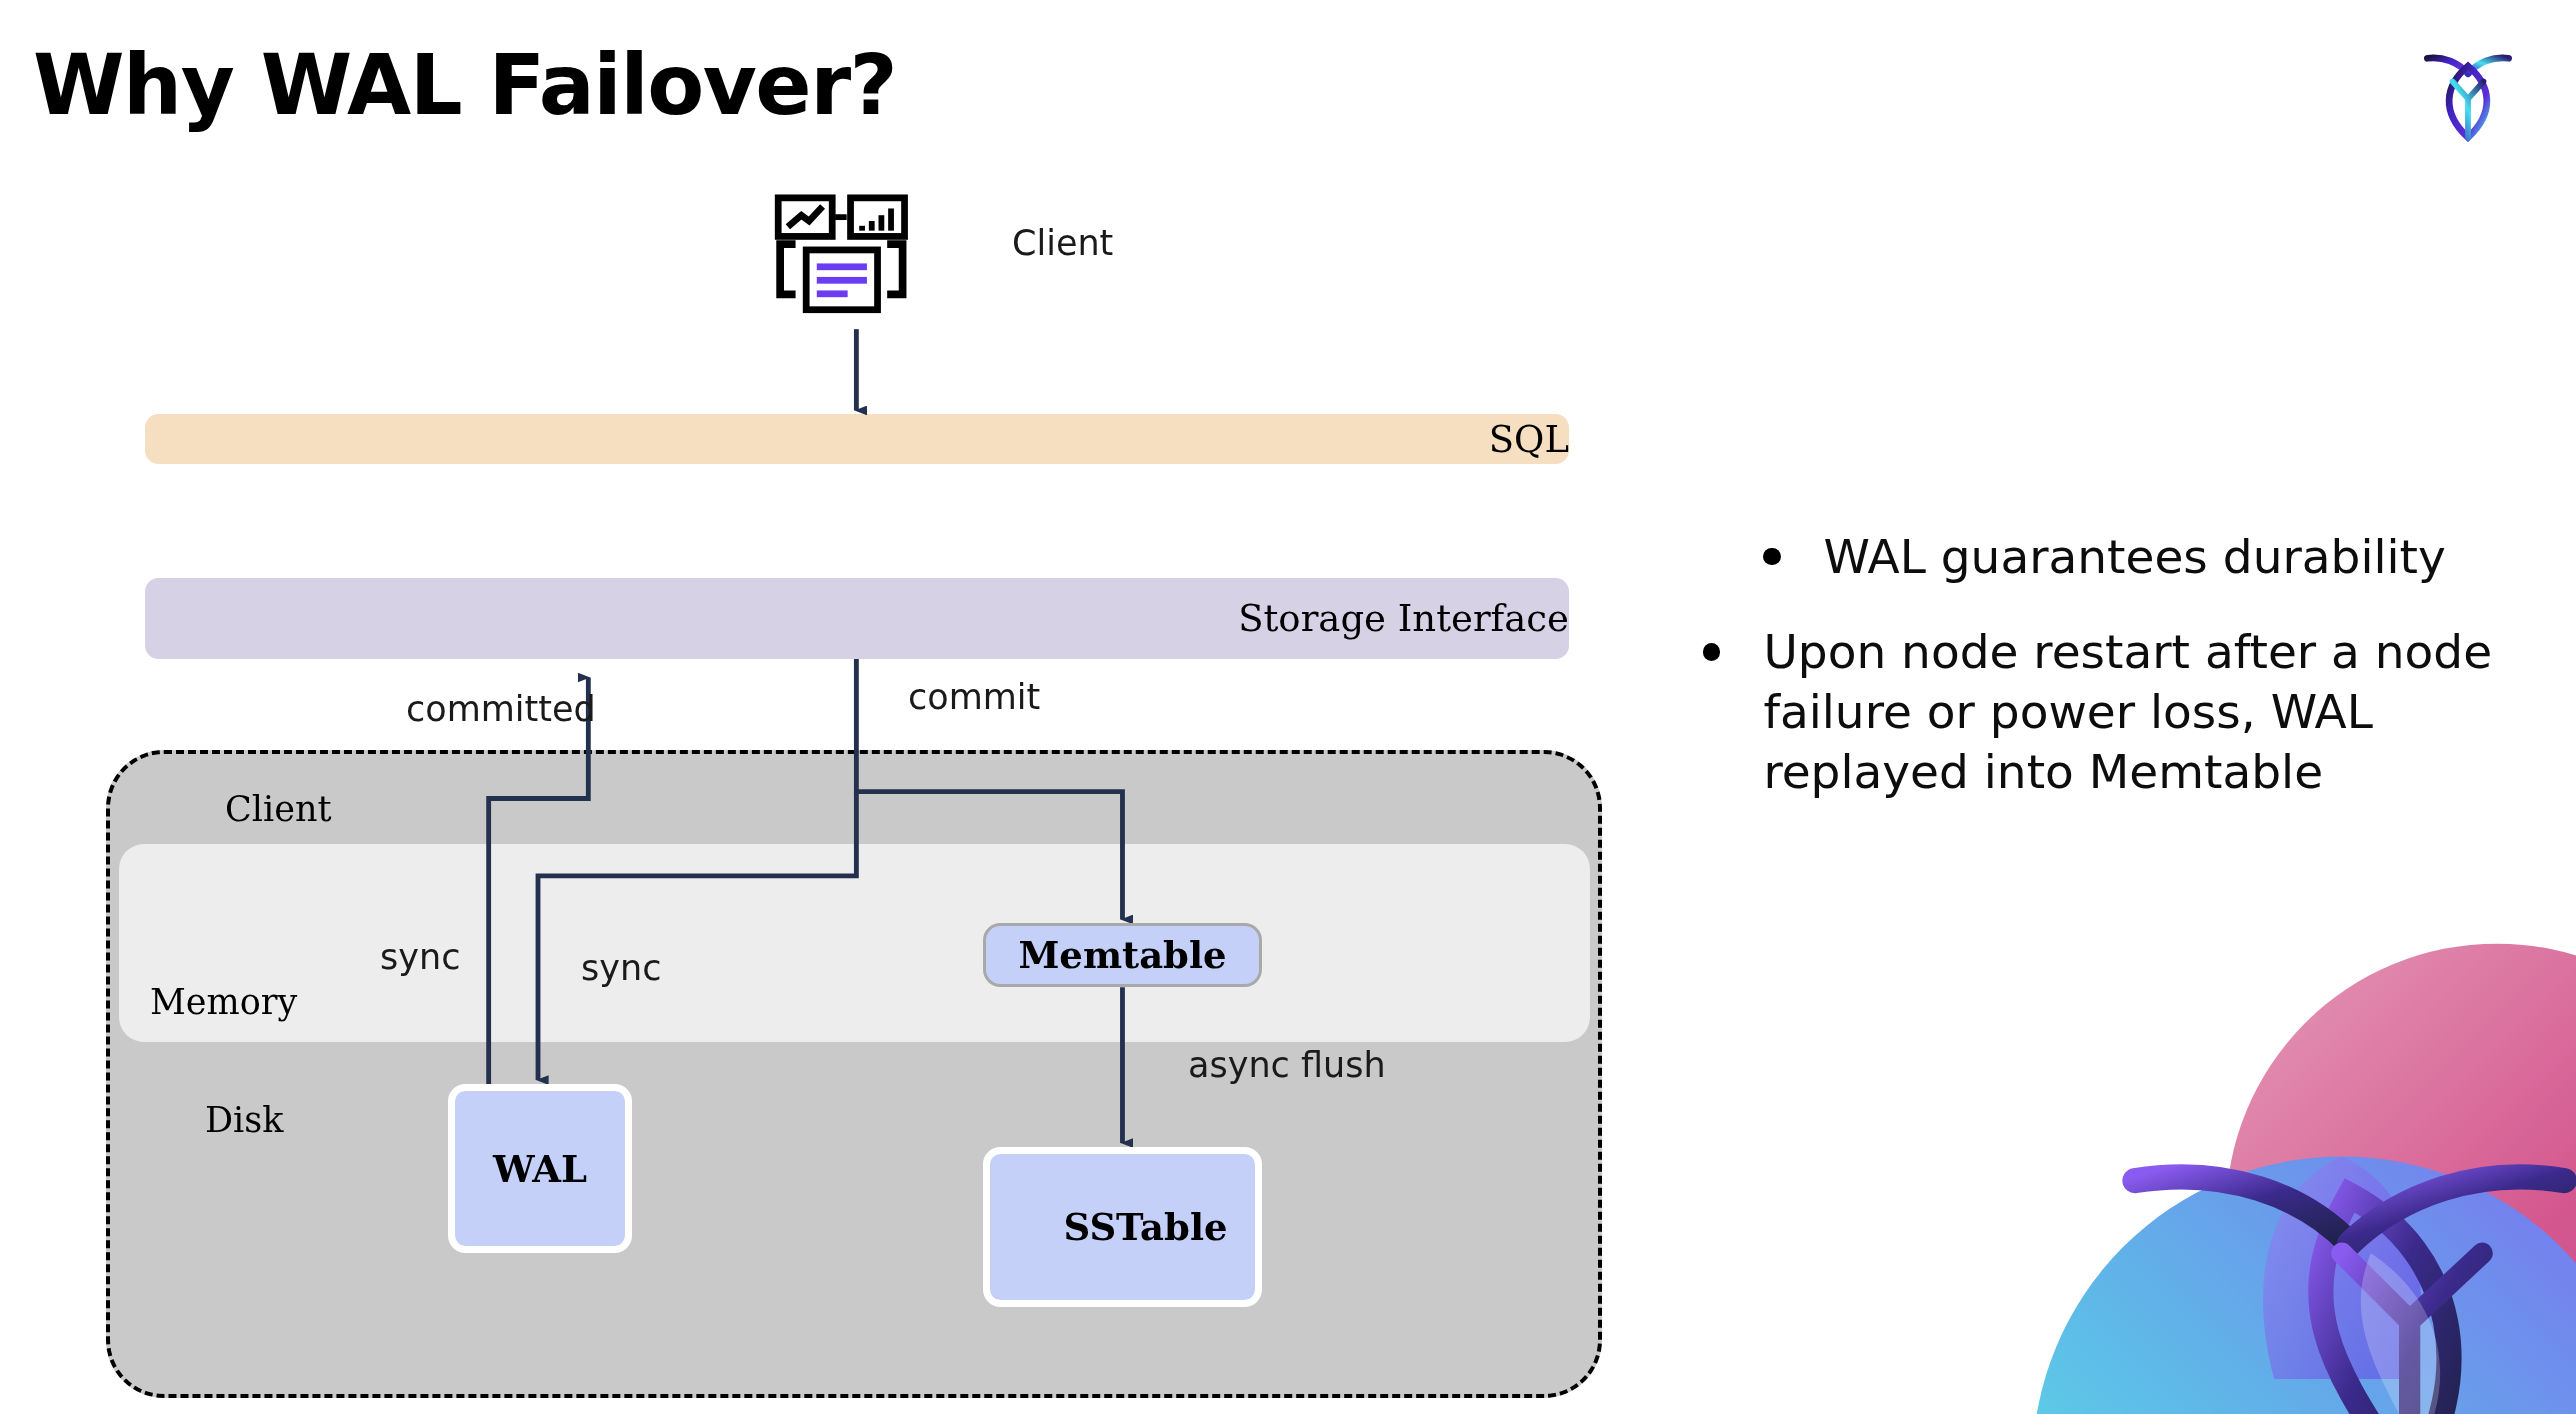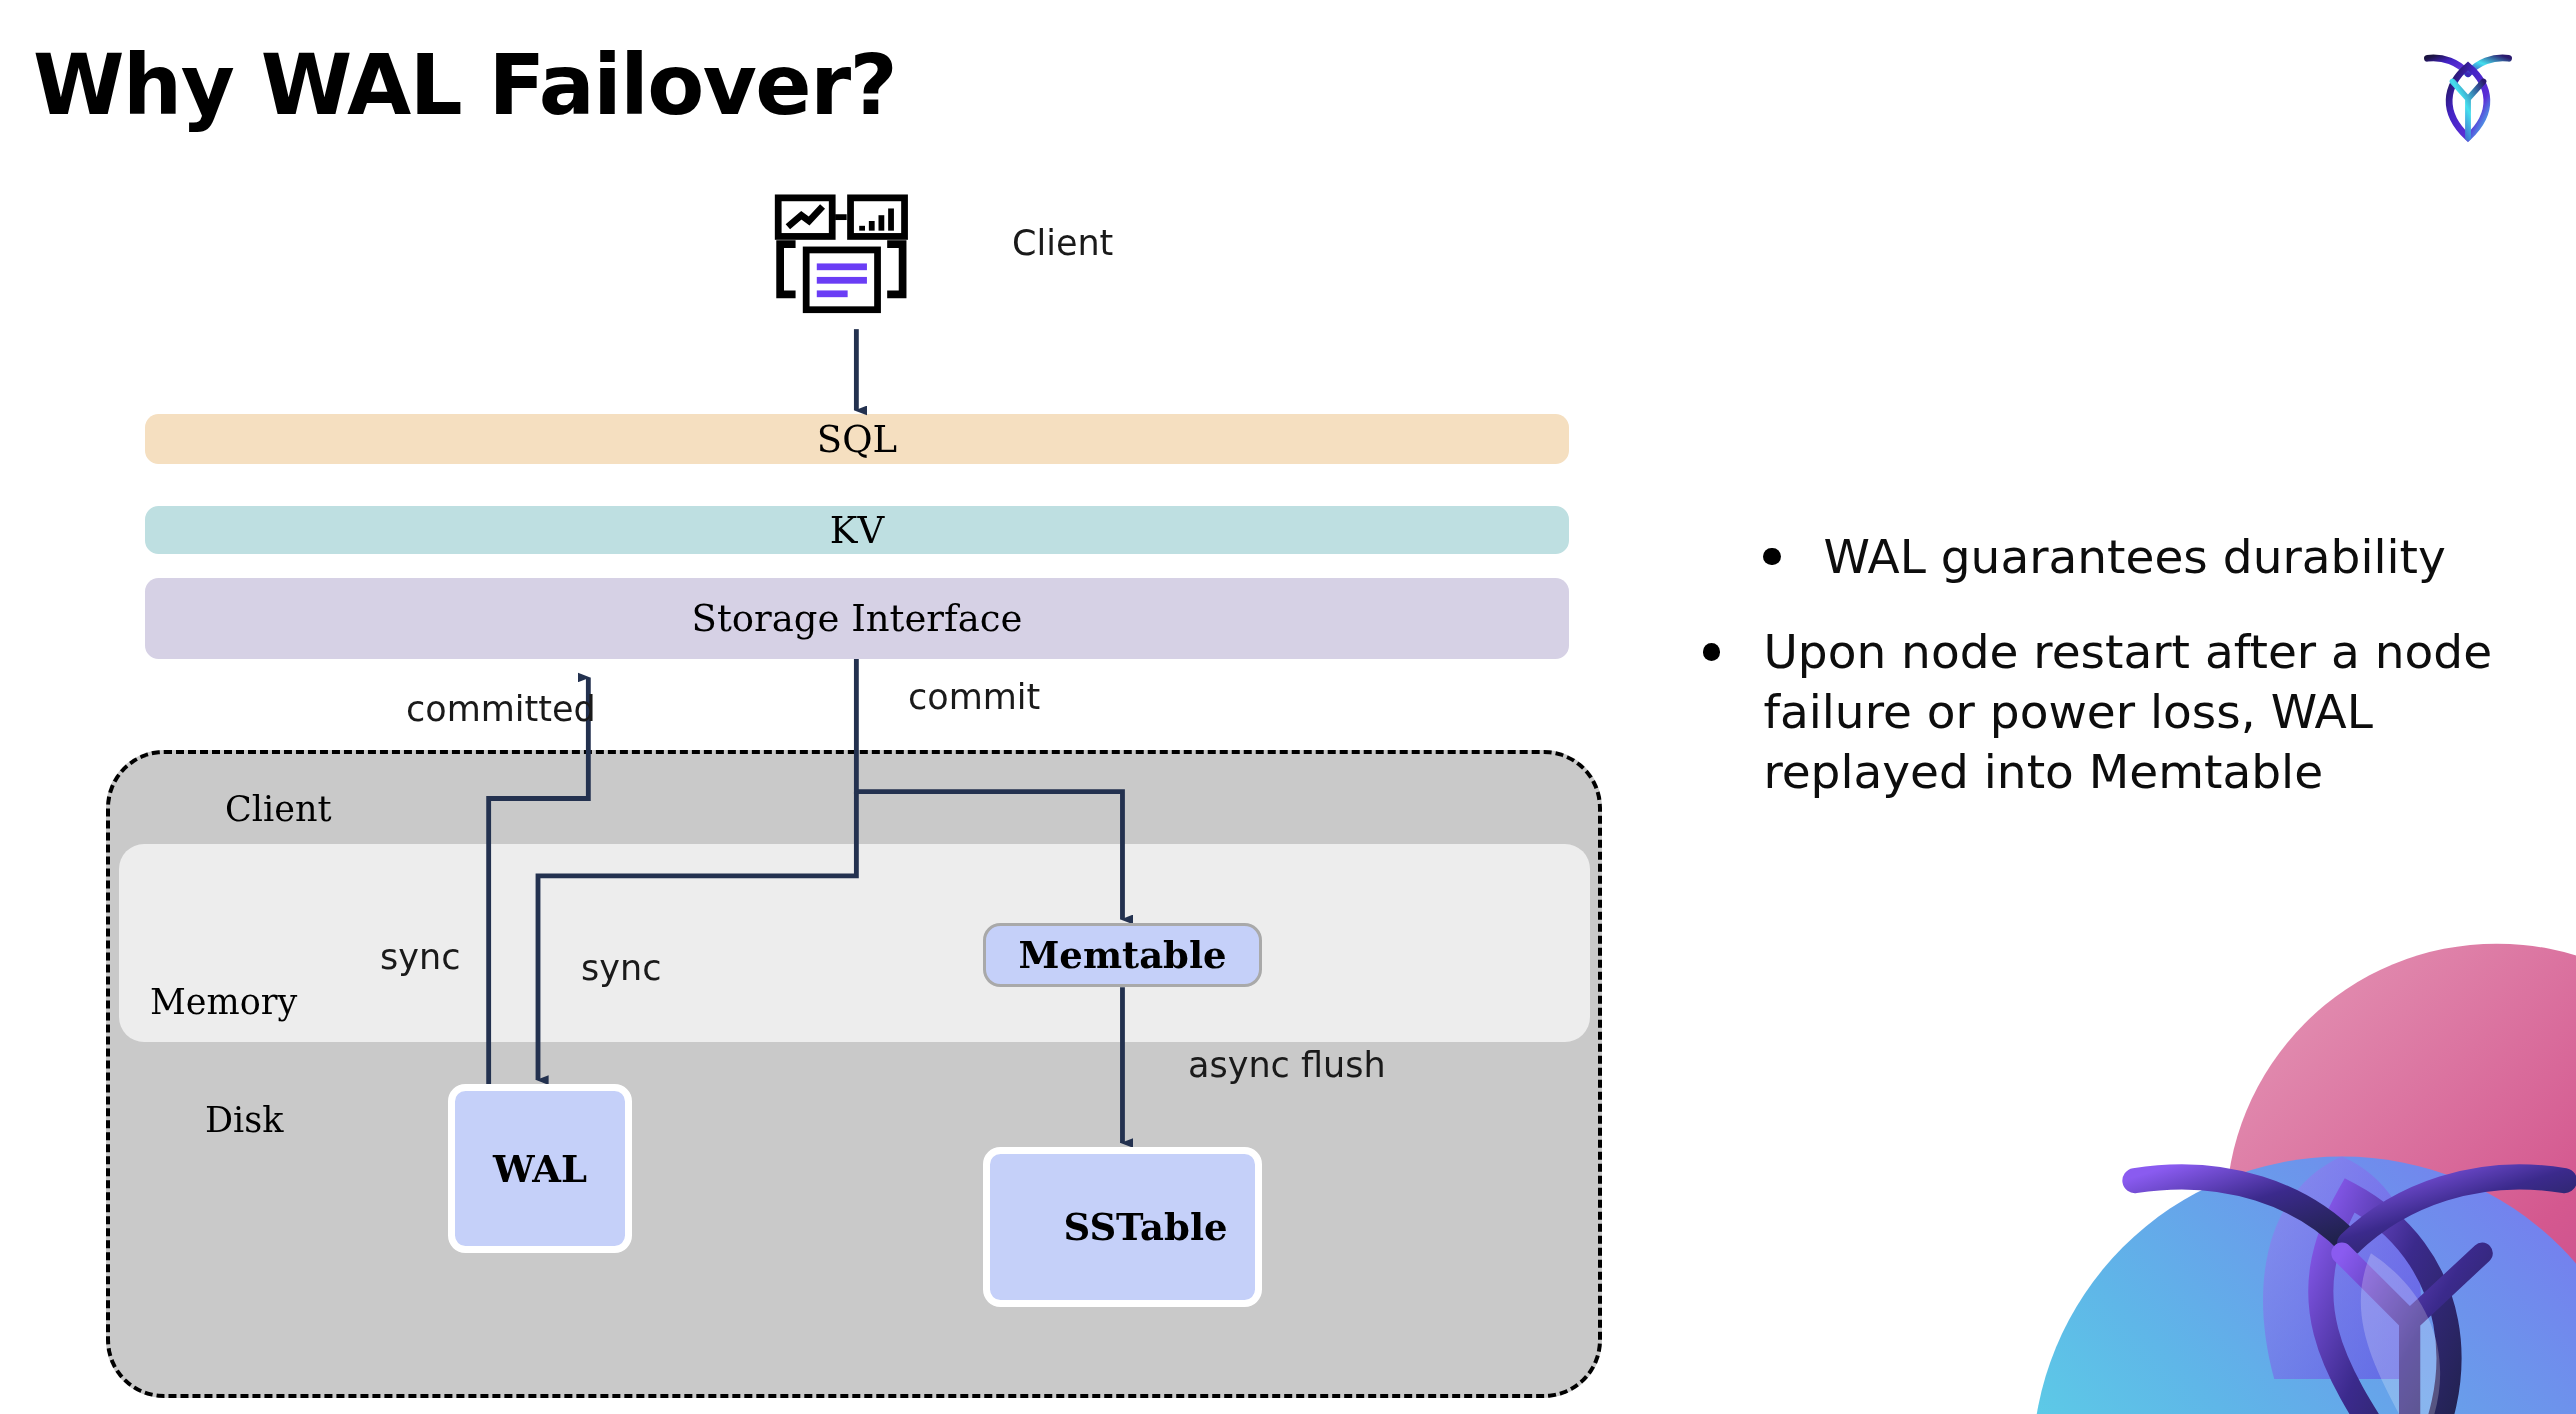--- a/index.html
+++ b/index.html
@@ -55,21 +55,21 @@
     top: 0;
     width: 1645px;
     height: 1415px;
   }
 
   .layer-bar {
     position: absolute;
     border-radius: 13.5px;
     display: flex;
     align-items: center;
-    justify-content: center;
+    justify-content: flex-end;
     font-family: "DejaVu Serif", serif;
     font-size: 37px;
     color: #000;
   }
   #bar-sql { left: 145px; top: 414px; width: 1424px; height: 50px; background: #f5dfc0; }
   #bar-kv  { left: 145px; top: 506px; width: 1424px; height: 48px; background: #bedfe1; }
   #bar-storage { left: 145px; top: 578px; width: 1424px; height: 81px; background: #d6d1e5; }
 
   
   #pebble-box {
@@ -286,23 +286,20 @@
       <rect x="44" y="72" width="52" height="7" fill="#6a3df5"></rect>
       <rect x="44" y="86" width="52" height="7" fill="#6a3df5"></rect>
       <rect x="44" y="100" width="32" height="7" fill="#6a3df5"></rect>
     </svg>
   </div>
   <div class="edge-label" id="lbl-client">Client</div>
 
   <div class="layer-bar" id="bar-sql">
     <span>SQL</span>
   </div>
-  <div class="layer-bar" id="bar-kv">
-    <span>KV</span>
-  </div>
   <div class="layer-bar" id="bar-storage">
     <span>Storage Interface</span>
   </div>
 
   <div id="pebble-box"></div>
   <div id="memory-box"></div>
 
   <div class="zone-label" id="label-pebble">Client</div>
   <div class="zone-label" id="label-memory">Memory</div>
   <div class="zone-label" id="label-disk">Disk</div>

